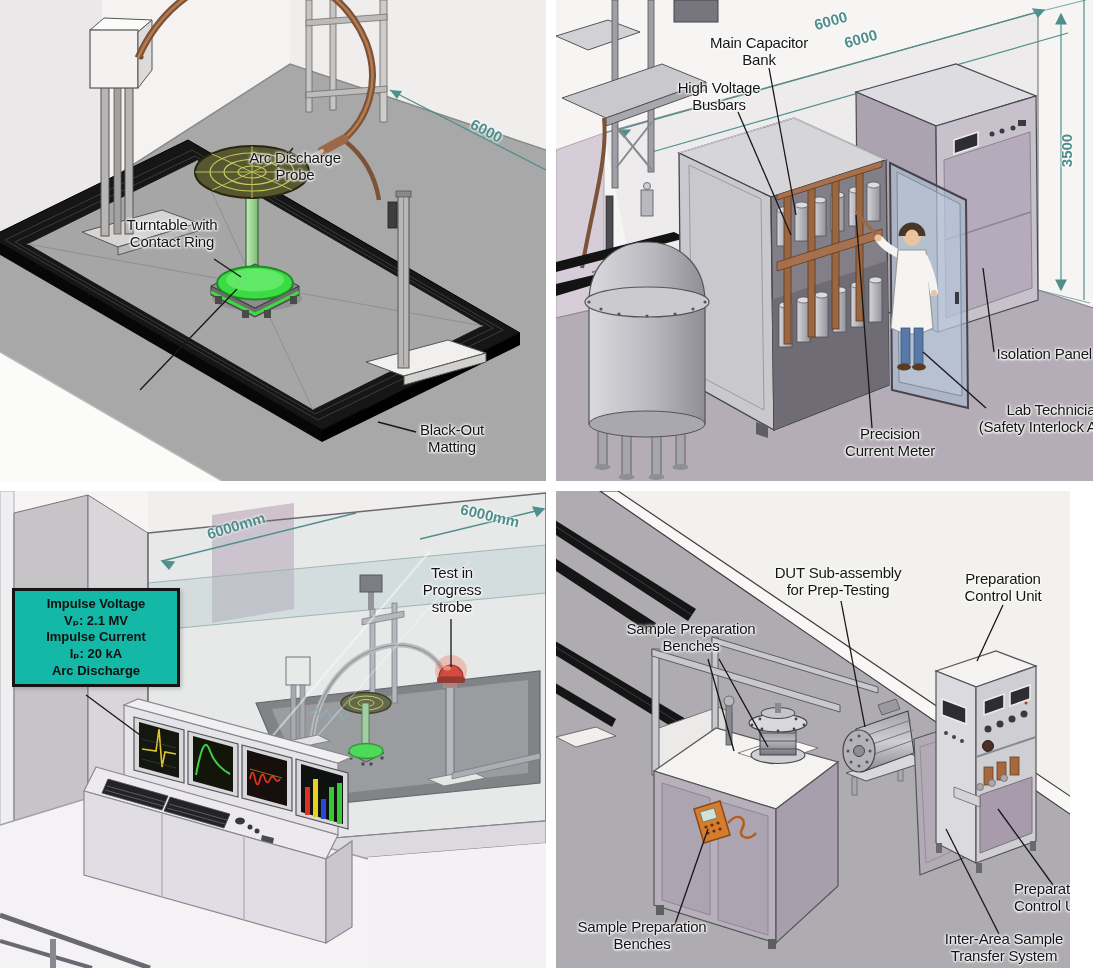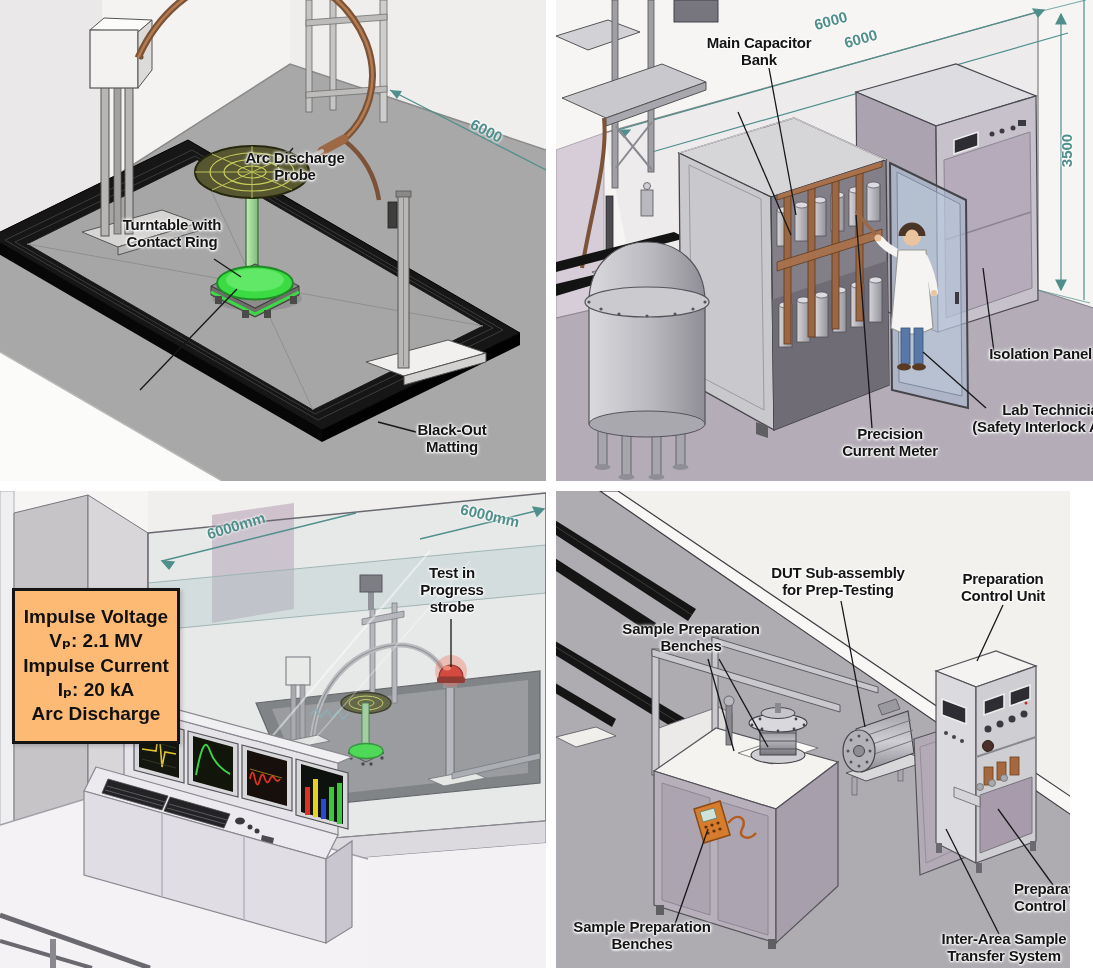--- a/index.html
+++ b/index.html
@@ -1,26 +1,26 @@
 <!DOCTYPE html>
 <html><head>
 <meta charset="utf-8">
 <style>
   html,body{margin:0;padding:0;background:#ffffff;}
   #stage{position:relative;width:1093px;height:976px;background:#ffffff;overflow:hidden;
          font-family:"Liberation Sans","DejaVu Sans",sans-serif;}
   .q{position:absolute;overflow:hidden;background:#fff;}
   .q svg{position:absolute;left:0;top:0;}
-  .lbl{position:absolute;font-weight:700;font-size:15px;line-height:1.12;color:#141414;
+  .lbl{position:absolute;font-weight:400;font-size:15px;line-height:1.12;color:#141414;
        text-align:center;white-space:pre-line;letter-spacing:-0.2px;z-index:5;
        text-shadow:0 0 3px #fff,0 0 3px #fff,0 0 4px #fff,0 1px 2px #fff;}
   .dim{position:absolute;font-weight:700;font-size:15px;color:#4e8e8b;white-space:nowrap;z-index:5;
        text-shadow:0 0 3px #fff,0 0 3px #fff;transform-origin:center center;}
-  .infobox{position:absolute;z-index:6;background:#fdba74;border:3px solid #151515;
-       padding:14px 8px;font-weight:700;font-size:19px;line-height:1.28;text-align:center;
+  .infobox{position:absolute;z-index:6;background:#14b8a6;border:3px solid #151515;
+       padding:5px 8px;font-weight:700;font-size:13px;line-height:1.28;text-align:center;
        color:#111;box-shadow:2px 2px 4px rgba(0,0,0,.18);}
   .infobox div{white-space:nowrap;}
 </style>
 </head>
 <body>
 
 <div id="stage">
 
   <div class="q" style="left:0;top:0;width:546px;height:481px;">
     <svg width="546" height="481" viewBox="0 0 546 481">
@@ -302,20 +302,22 @@
       <g stroke="#17171a" stroke-width="1.3">
         <line x1="213" y1="68" x2="240" y2="215"></line>
         <line x1="182" y1="112" x2="235" y2="235"></line>
         <line x1="438" y1="352" x2="427" y2="268"></line>
         <line x1="430" y1="408" x2="367" y2="352"></line>
         <line x1="316" y1="428" x2="300" y2="215"></line>
       </g>
     </svg>
     <div class="lbl" style="left:133px;top:35px;width:140px;">Main Capacitor
 Bank</div>
+    <div class="lbl" style="left:93px;top:80px;width:140px;">High Voltage
+Busbars</div>
     <div class="lbl" style="left:412px;top:346px;width:124px;text-align:right;">Isolation Panel</div>
     <div class="lbl" style="left:409px;top:402px;width:180px;">Lab Technician
 (Safety Interlock Active)</div>
     <div class="lbl" style="left:264px;top:426px;width:140px;">Precision
 Current Meter</div>
     <div class="dim" style="left:258px;top:12px;transform:rotate(-15.5deg);">6000</div>
     <div class="dim" style="left:288px;top:30px;transform:rotate(-15.5deg);">6000</div>
     <div class="dim" style="left:494px;top:142px;transform:rotate(-90deg);">3500</div>
   </div>
 

